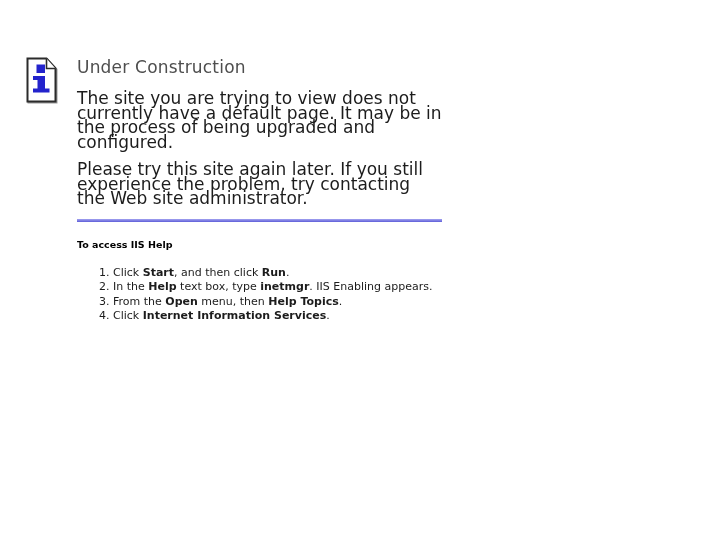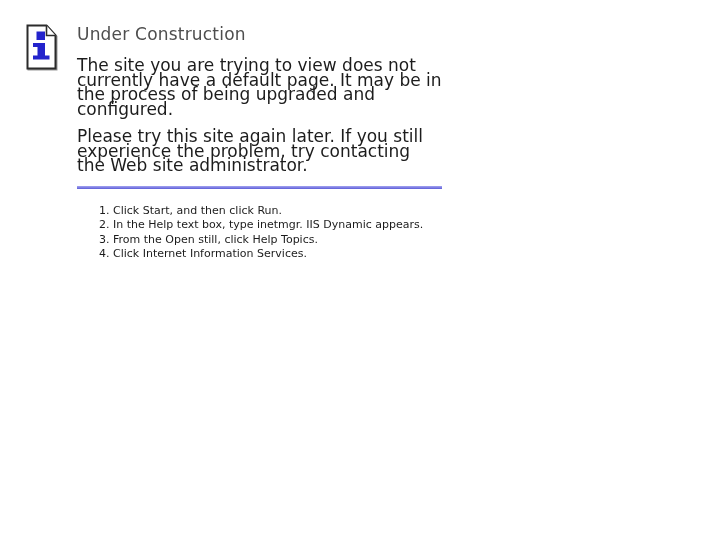--- a/index.html
+++ b/index.html
@@ -17,21 +17,22 @@
     width: 727px;
     height: 545px;
     background: #ffffff;
     overflow: hidden;
     font-family: "DejaVu Sans", "Liberation Sans", sans-serif;
     color: var(--body-text);
   }
   .page {
     display: flex;
     align-items: flex-start;
-    padding: 24px 0 0 26px;
+    padding: 10px 0 0 26px;
+    margin-top: 47px;
   }
   .icon-col {
     flex: none;
     width: 31px;
     margin-right: 20px;
   }
   .icon-col svg {
     display: block;
     filter: drop-shadow(1px 1px 0 var(--icon-shadow));
   }
@@ -68,21 +69,21 @@
     margin: 15px 0 0 0;
     padding: 0 0 0 36px;
     font-size: 11px;
     line-height: 14.6px;
   }
   ol.help-steps li {
     margin: 0;
     padding: 0;
   }
   ol.help-steps b {
-    font-weight: normal;
+    font-weight: bold;
   }
 </style>
 </head>
 <body>
 
 <div class="page">
 
   <div class="icon-col">
     <svg width="31" height="46" viewBox="0 0 31 46" xmlns="http://www.w3.org/2000/svg">
 
@@ -99,22 +100,23 @@
   <div class="content-col">
     <h1 class="page-title">Under Construction</h1>
 
     <p class="body-para">The site you are trying to view does not currently have a default page. It may be in the process of being upgraded and configured.</p>
 
     <p class="body-para">Please try this site again later. If you still experience the problem, try contacting the Web site administrator.</p>
 
     <div class="divider"></div>
 
 
+    <h2 class="help-heading">To access IIS Help</h2>
 
     <ol class="help-steps">
         <li><span>Click </span><b>Start</b><span>, and then click </span><b>Run</b><span>.</span></li>
-        <li><span>In the </span><b>Help</b><span> text box, type </span><b>inetmgr</b><span>. IIS Dynamic appears.</span></li>
-        <li><span>From the </span><b>Open</b><span> still, click </span><b>Help Topics</b><span>.</span></li>
+        <li><span>In the </span><b>Help</b><span> text box, type </span><b>inetmgr</b><span>. IIS Enabling appears.</span></li>
+        <li><span>From the </span><b>Open</b><span> menu, then </span><b>Help Topics</b><span>.</span></li>
         <li><span>Click </span><b>Internet Information Services</b><span>.</span></li>
       </ol>
   </div>
 
 </div>
 
 </body></html>

